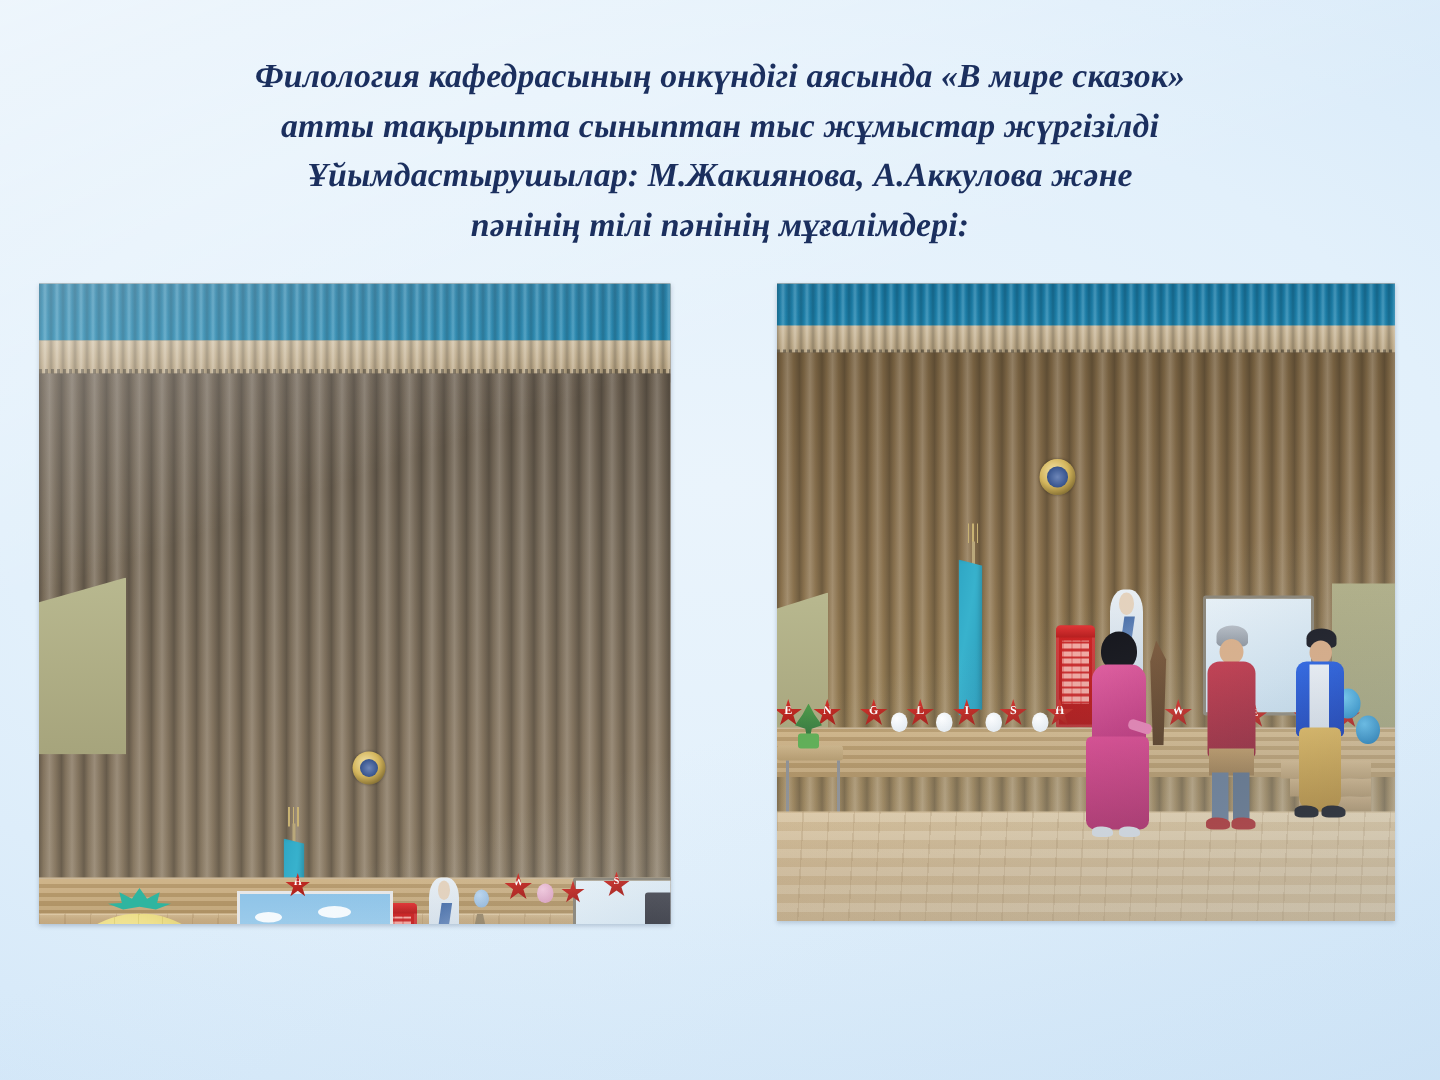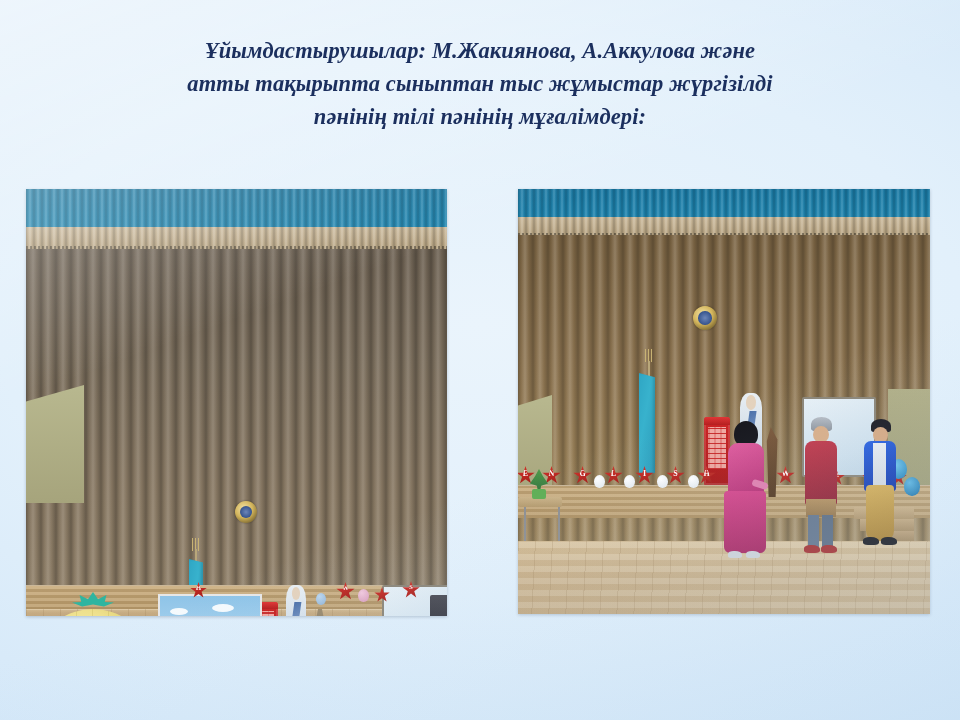--- a/index.html
+++ b/index.html
@@ -234,22 +234,23 @@
   .table-prop{position:absolute; background:linear-gradient(#cbb389,#b49a6e); border-radius:2px;}
   .table-leg{position:absolute; background:#8d8f93; width:2px;}
   .plant{position:absolute;}
 </style>
 </head>
 <body>
 
 <div id="slide">
 
   <div id="title-block">
+    <div class="title-line">Филология кафедрасының онкүндігі аясында «В мире сказок»</div>
+    <div class="title-line">атты тақырыпта  сыныптан тыс  жұмыстар жүргізілді</div>
     <div class="title-line">Ұйымдастырушылар: М.Жакиянова, А.Аккулова  және</div>
-    <div class="title-line">атты тақырыпта  сыныптан тыс  жұмыстар жүргізілді</div>
     <div class="title-line">пәнінің тілі пәнінің мұғалімдері:</div>
   </div>
 
   <div class="photo" id="photo-left">
     <div class="scene">
 
       <div class="curtain-top" style="top:0; height:38px;"></div>
       <div class="curtain-tan" style="top:38px; height:22px;"></div>
       <div class="curtain-scallop" style="top:57px;"></div>
       <div class="curtain-body" style="top:60px; height:380px;"></div>

